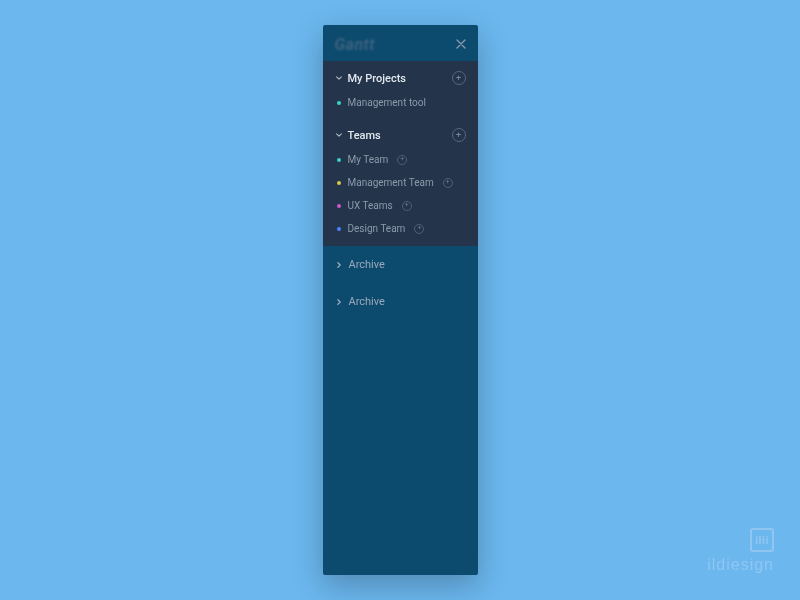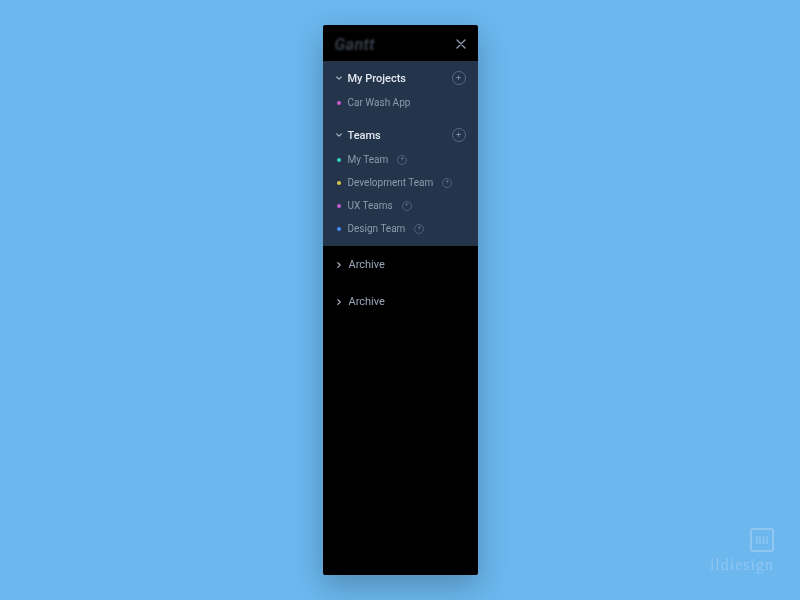--- a/index.html
+++ b/index.html
@@ -8,21 +8,21 @@
     background: #6bb7ee;
     font-family: -apple-system, BlinkMacSystemFont, "Segoe UI", Roboto, sans-serif;
     display: flex;
     align-items: center;
     justify-content: center;
     position: relative;
   }
   .sidebar {
     width: 155px;
     height: 550px;
-    background: #000000;
+    background: #0c4a6e;
     border-radius: 2px;
     box-shadow: 0 10px 30px rgba(0,0,0,0.25);
     display: flex;
     flex-direction: column;
     overflow: hidden;
   }
   .header {
     display: flex;
     align-items: center;
     justify-content: space-between;
@@ -188,21 +188,21 @@
     border-radius: 3px;
     display: inline-flex;
     align-items: center;
     justify-content: center;
     font-size: 11px;
     font-weight: 700;
     letter-spacing: 0.5px;
     margin-bottom: 4px;
   }
   .watermark .txt {
-    font-family: Liberation Serif, serif;
+    font-family: Liberation Sans, sans-serif;
     font-size: 16px;
     letter-spacing: 1px;
   }
 </style>
 </head>
 <body>
 
 <div class="sidebar">
   <div class="header">
     <span class="logo">Gantt</span>
@@ -221,43 +221,43 @@
           <span class="chev">
             <svg width="8" height="8" viewBox="0 0 10 10">
                 <path d="M2 3.5 L5 6.5 L8 3.5" stroke="currentColor" stroke-width="1.4" fill="none" stroke-linecap="round" stroke-linejoin="round"></path>
               </svg>
           </span>
           <span class="section-title">My Projects</span>
         </span>
         <span class="add-circle">+</span>
       </div>
       <div class="item">
-        <span class="dot" style="background:#c85bd1"></span>
-        <span>Car Wash App</span>
+        <span class="dot" style="background:#3bd1c9"></span>
+        <span>Management tool</span>
       </div>
 
       <div class="section-header" style="padding-top:14px;">
         <span class="section-title-wrap">
           <span class="chev">
             <svg width="8" height="8" viewBox="0 0 10 10">
                 <path d="M2 3.5 L5 6.5 L8 3.5" stroke="currentColor" stroke-width="1.4" fill="none" stroke-linecap="round" stroke-linejoin="round"></path>
               </svg>
           </span>
           <span class="section-title">Teams</span>
         </span>
         <span class="add-circle">+</span>
       </div>
       <div class="item">
         <span class="dot" style="background:#3bd1c9"></span>
         <span>My Team</span>
         <span class="mini-add">+</span>
       </div>
       <div class="item">
         <span class="dot" style="background:#d8c64a"></span>
-        <span>Development Team</span>
+        <span>Management Team</span>
         <span class="mini-add">+</span>
       </div>
       <div class="item">
         <span class="dot" style="background:#c85bd1"></span>
         <span>UX Teams</span>
         <span class="mini-add">+</span>
       </div>
       <div class="item">
         <span class="dot" style="background:#4a83ff"></span>
         <span>Design Team</span>

